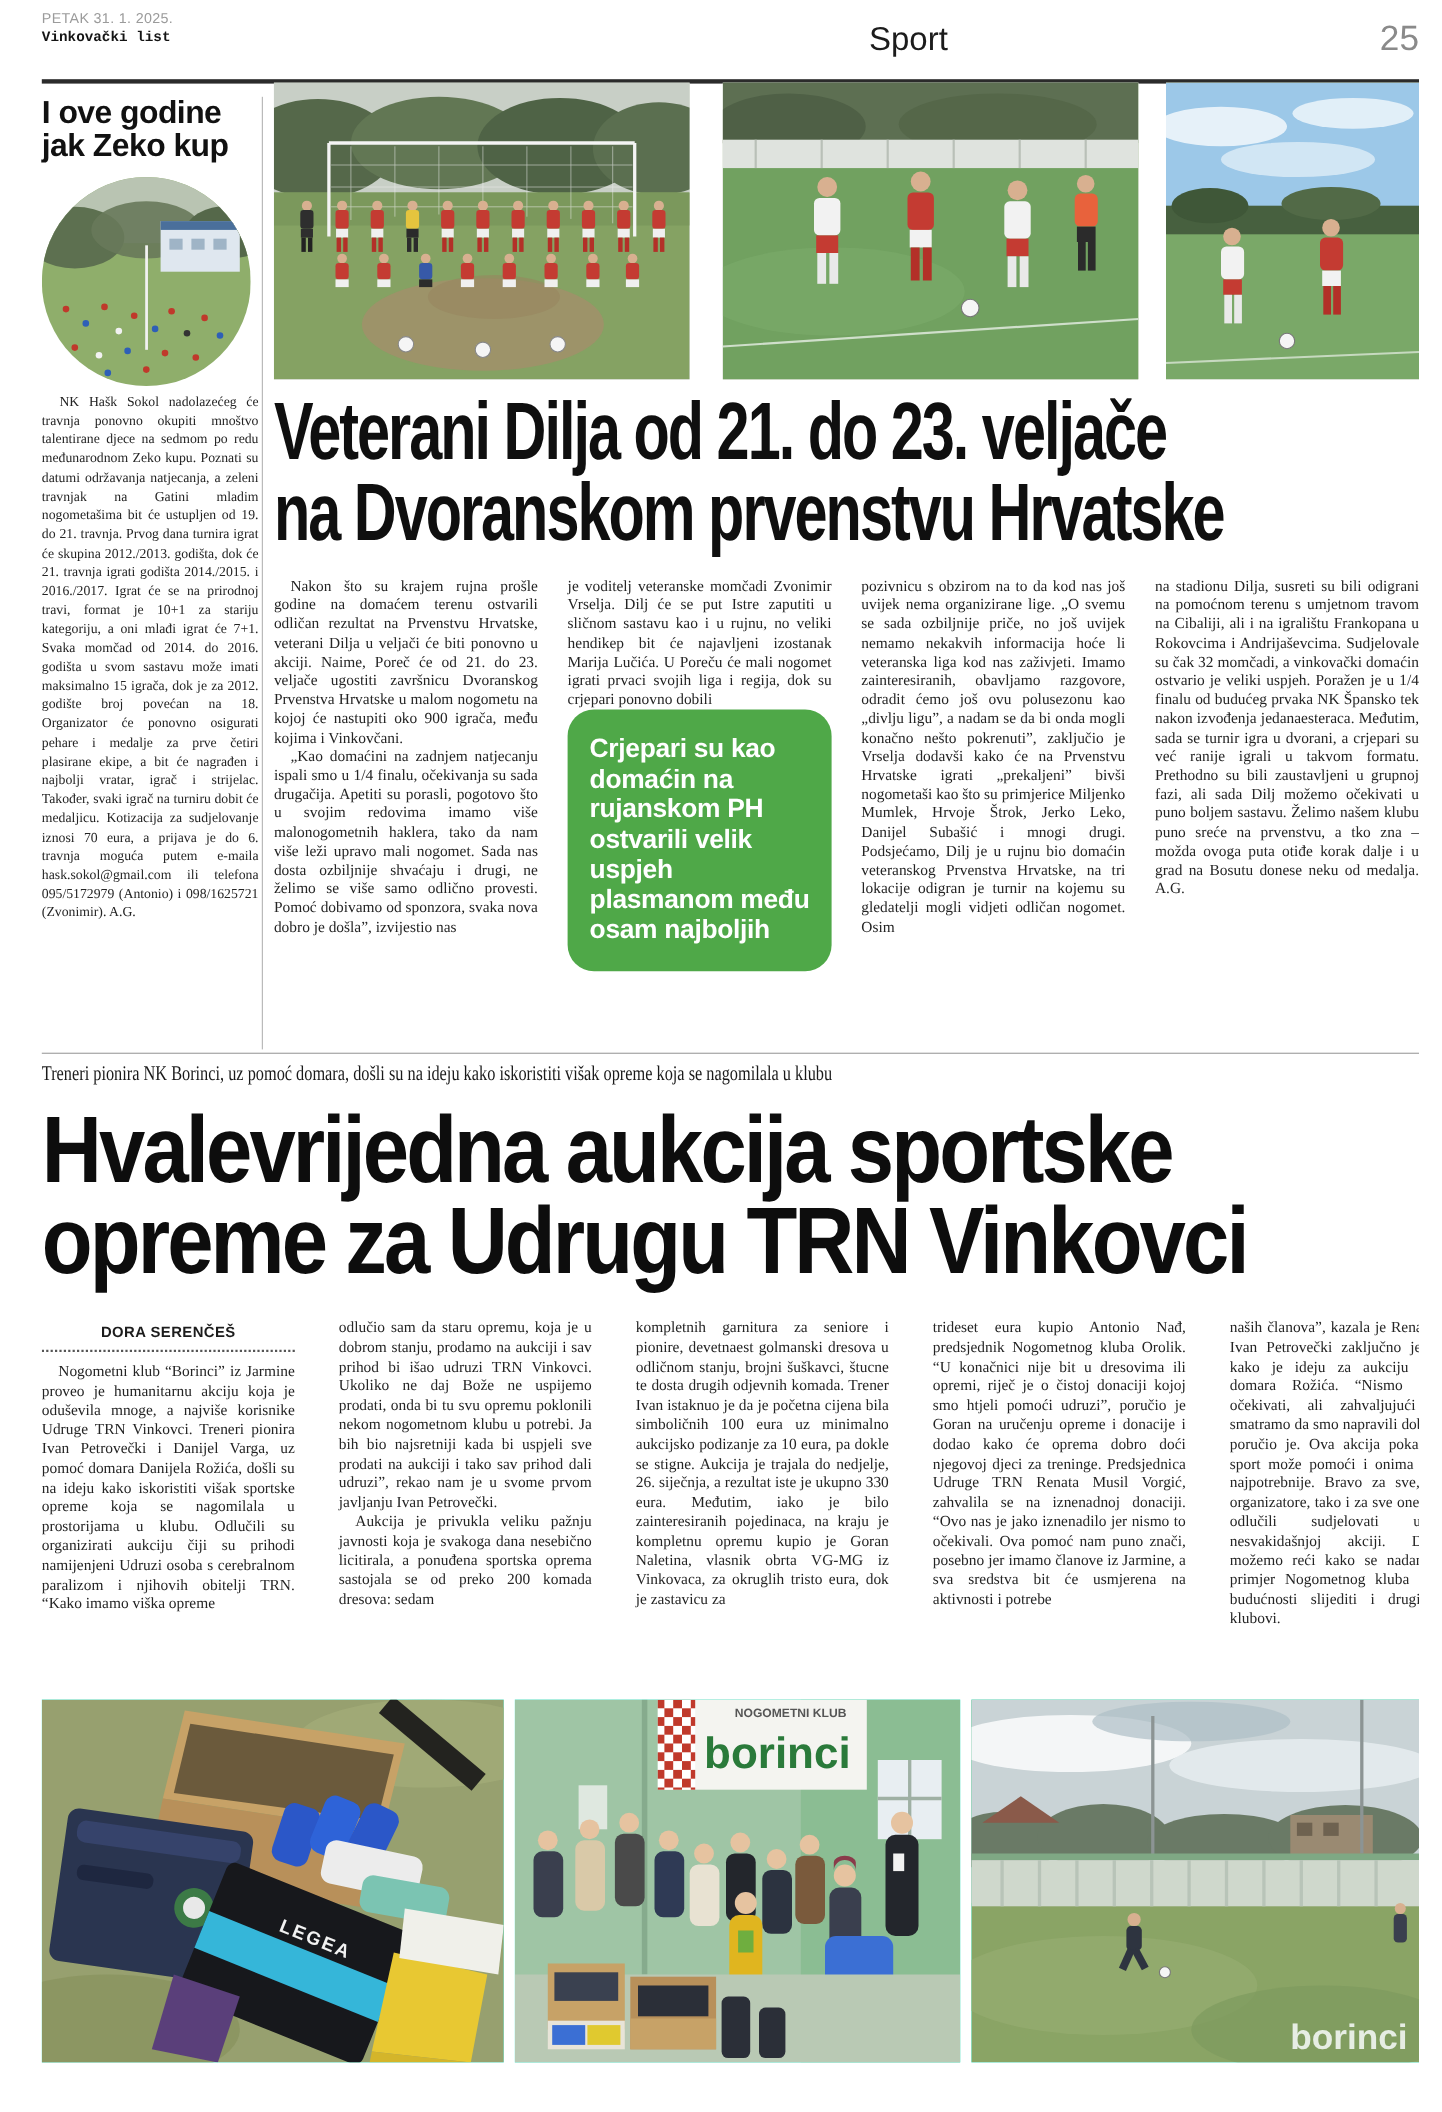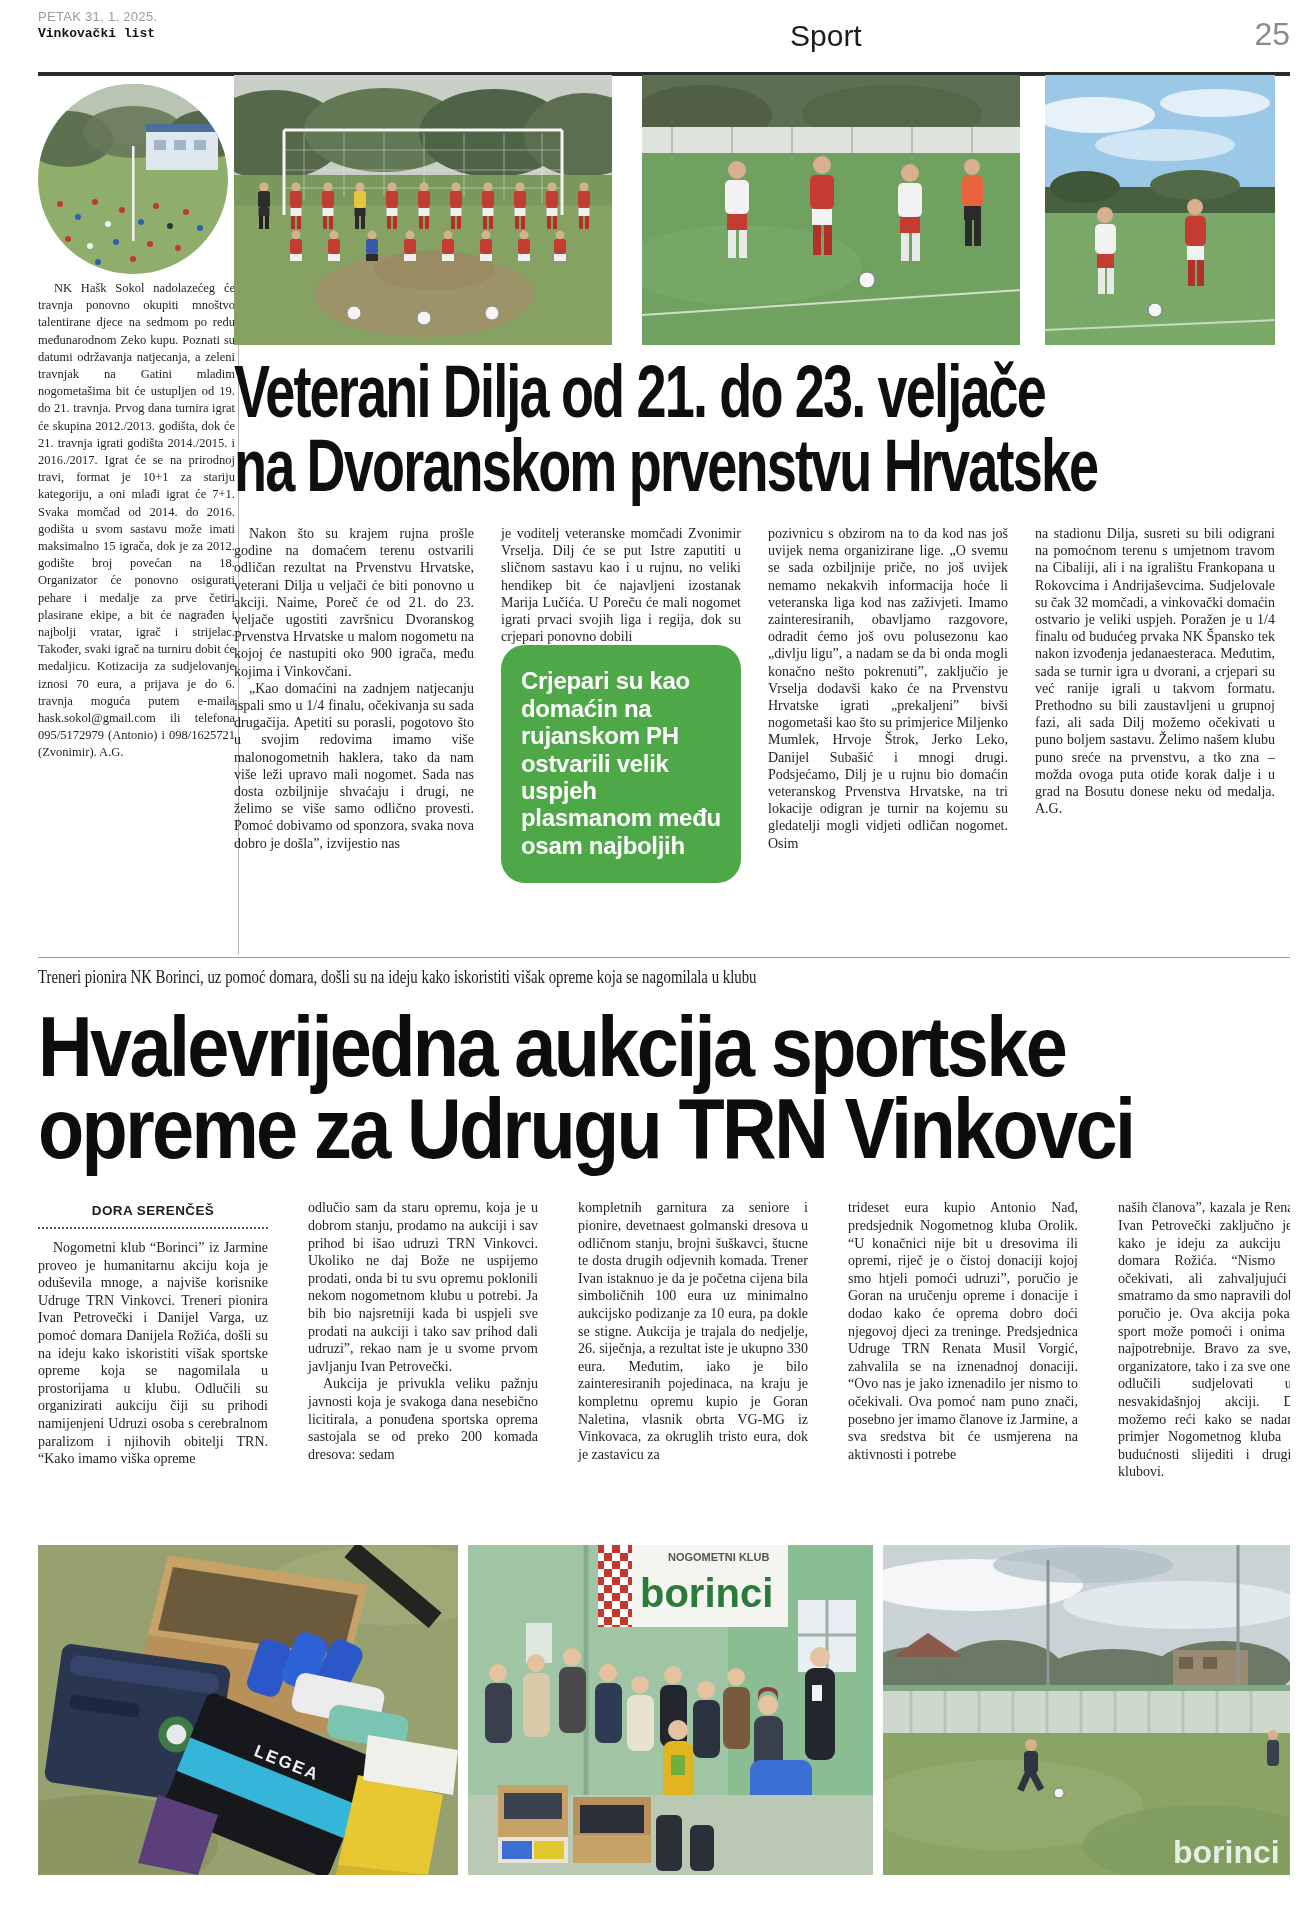--- a/index.html
+++ b/index.html
@@ -14,21 +14,21 @@
   .hdr-rule{position:absolute;left:38px;right:21px;top:72px;border-top:4px solid #2b2b2b;}
   
   .zeko{position:absolute;left:38px;top:84px;width:197px;}
   .zeko h2{margin:4px 0 12px;font-family:"Liberation Sans",sans-serif;font-weight:bold;
            font-size:29px;line-height:1.05;letter-spacing:-.5px;color:#111;}
   .zeko-photo{width:190px;height:190px;border-radius:50%;overflow:hidden;display:block;}
   .zeko-body{margin-top:6px;font-size:12.5px;line-height:17.2px;text-align:justify;height:602px;overflow:hidden;}
   .zeko-body p{margin:0;text-indent:16px;}
   .v-rule{position:absolute;left:238px;top:88px;height:866px;width:1px;background:#b3b3b3;}
   
-  .vet{position:absolute;left:234px;top:75px;width:1041px;}
+  .vet{position:absolute;left:249px;top:75px;width:1041px;}
   .vet-photos{display:flex;height:270px;}
   .vet-photos .ph{overflow:hidden;background:#cdd4c8;}
   .vp1{width:378px;margin-right:30px;}
   .vp2{width:378px;margin-right:25px;}
   .vp3{width:230px;}
   .vet h1{margin:10px 0 0;font-family:"Liberation Sans",sans-serif;font-weight:bold;
           font-size:74px;line-height:1.0;letter-spacing:-2.5px;color:#0f0f0f;}
   .condense{display:inline-block;transform-origin:left center;white-space:nowrap;}
   .cx73{transform:scaleX(.73);}
   .cx78{transform:scaleX(.78);}
@@ -69,20 +69,24 @@
 
   <div class="hdr">
     <div class="hdr-date">PETAK 31. 1. 2025.</div>
     <div class="hdr-pub">Vinkovački list</div>
     <div class="hdr-section">Sport</div>
     <div class="hdr-page">25</div>
   </div>
   <div class="hdr-rule"></div>
 
   <div class="zeko">
+    <h2>
+      <span>I ove godine</span><br>
+      <span>jak Zeko kup</span>
+    </h2>
     <div class="zeko-photo">
       <svg width="190" height="190" viewBox="0 0 190 190">
         <rect width="190" height="190" fill="#8fae6b"></rect>
         <rect width="190" height="60" fill="#b9c4b2"></rect>
         <ellipse cx="30" cy="55" rx="45" ry="28" fill="#5d7050"></ellipse>
         <ellipse cx="95" cy="48" rx="50" ry="26" fill="#68795a" opacity=".9"></ellipse>
         <ellipse cx="170" cy="50" rx="40" ry="24" fill="#55684a"></ellipse>
         <rect x="108" y="40" width="72" height="46" fill="#dfe7ef"></rect>
         <rect x="108" y="40" width="72" height="8" fill="#4a6f9b"></rect>
         <rect x="116" y="56" width="12" height="10" fill="#9fb4c6"></rect>

